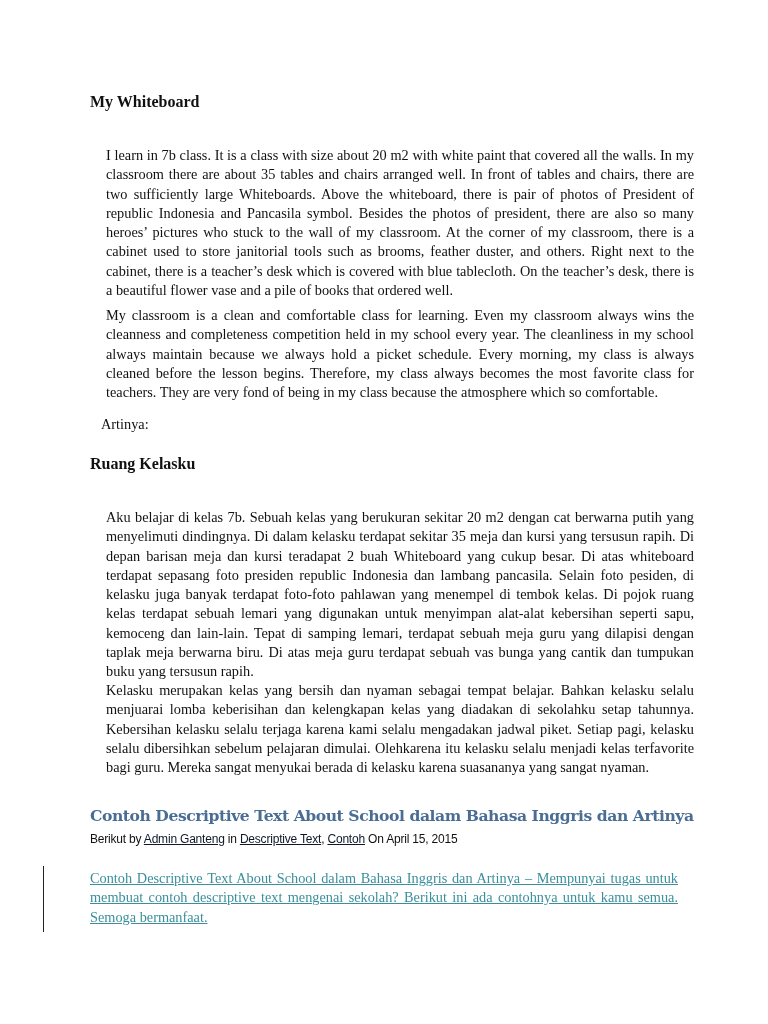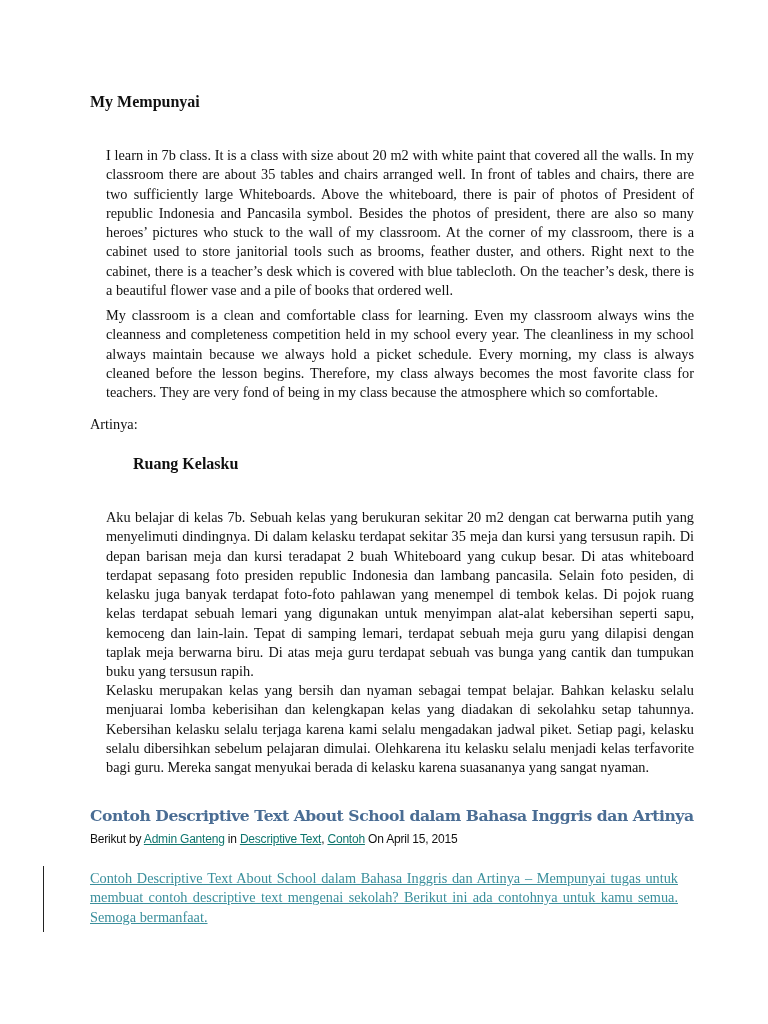--- a/index.html
+++ b/index.html
@@ -62,21 +62,21 @@
       position: absolute;
       left: 0;
       top: 832px;
       font-family: "Liberation Sans", sans-serif;
       font-size: 12px;
       color: #111111;
       white-space: nowrap;
       letter-spacing: -0.2px;
     }
     .post-meta a {
-      color: #0f766e;
+      color: #0f172a;
       text-decoration: underline;
     }
     .excerpt {
       position: absolute;
       left: 0;
       top: 869px;
       width: 588px;
       font-family: "Liberation Serif", serif;
       font-size: 14.3px;
       line-height: 19.3px;
@@ -92,29 +92,29 @@
       width: 1px;
       height: 66px;
       background: #222222;
     }
   </style>
 </head>
 <body>
 
 <div class="page">
 
-  <h2 class="heading" style="top:93px;">My Mempunyai</h2>
+  <h2 class="heading" style="top:93px;">My Whiteboard</h2>
 
   <p class="para" style="top:130px;">I learn in 7b class. It is a class with size about 20 m2 with white paint that covered all the walls. In my classroom there are about 35 tables and chairs arranged well. In front of tables and chairs, there are two sufficiently large Whiteboards. Above the whiteboard, there is pair of photos of President of republic Indonesia and Pancasila symbol. Besides the photos of president, there are also so many heroes’ pictures who stuck to the wall of my classroom. At the corner of my classroom, there is a cabinet used to store janitorial tools such as brooms, feather duster, and others. Right next to the cabinet, there is a teacher’s desk which is covered with blue tablecloth. On the teacher’s desk, there is a beautiful flower vase and a pile of books that ordered well.</p>
 
   <p class="para" style="top:290px;">My classroom is a clean and comfortable class for learning. Even my classroom always wins the cleanness and completeness competition held in my school every year. The cleanliness in my school always maintain because we always hold a picket schedule. Every morning, my class is always cleaned before the lesson begins. Therefore, my class always becomes the most favorite class for teachers. They are very fond of being in my class because the atmosphere which so comfortable.</p>
 
-  <p class="label" style="top:416px;">Artinya:</p>
+  <p class="label" style="top:416px;margin-left:11px;">Artinya:</p>
 
-  <h2 class="heading" style="top:455px;margin-left:43px;">Ruang Kelasku</h2>
+  <h2 class="heading" style="top:455px;">Ruang Kelasku</h2>
 
   <p class="para" style="top:492px;">Aku belajar di kelas 7b. Sebuah kelas yang berukuran sekitar 20 m2 dengan cat berwarna putih yang menyelimuti dindingnya. Di dalam kelasku terdapat sekitar 35 meja dan kursi yang tersusun rapih. Di depan barisan meja dan kursi teradapat 2 buah Whiteboard yang cukup besar. Di atas whiteboard terdapat sepasang foto presiden republic Indonesia dan lambang pancasila. Selain foto pesiden, di kelasku juga banyak terdapat foto-foto pahlawan yang menempel di tembok kelas. Di pojok ruang kelas terdapat sebuah lemari yang digunakan untuk menyimpan alat-alat kebersihan seperti sapu, kemoceng dan lain-lain. Tepat di samping lemari, terdapat sebuah meja guru yang dilapisi dengan taplak meja berwarna biru. Di atas meja guru terdapat sebuah vas bunga yang cantik dan tumpukan buku yang tersusun rapih.</p>
 
   <p class="para" style="top:665px;">Kelasku merupakan kelas yang bersih dan nyaman sebagai tempat belajar. Bahkan kelasku selalu menjuarai lomba keberisihan dan kelengkapan kelas yang diadakan di sekolahku setap tahunnya. Kebersihan kelasku selalu terjaga karena kami selalu mengadakan jadwal piket. Setiap pagi, kelasku selalu dibersihkan sebelum pelajaran dimulai. Olehkarena itu kelasku selalu menjadi kelas terfavorite bagi guru. Mereka sangat menyukai berada di kelasku karena suasananya yang sangat nyaman.</p>
 
   <h1 class="post-title">Contoh Descriptive Text About School dalam Bahasa Inggris dan Artinya</h1>
 
   <div class="post-meta">
     <span>Berikut by</span>
     <a>Admin Ganteng</a>

